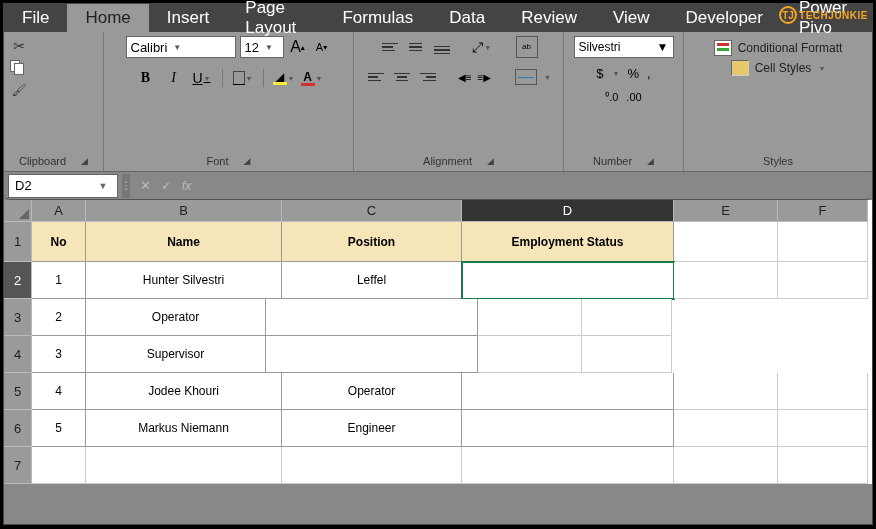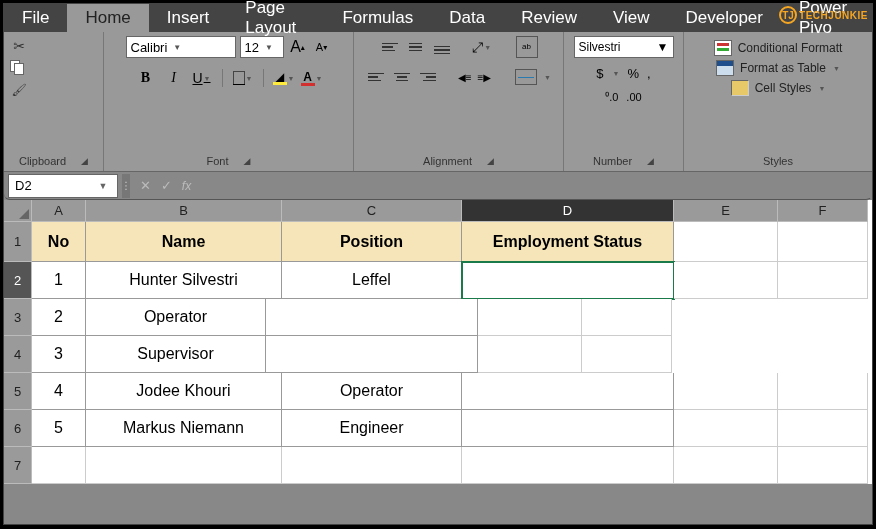--- a/index.html
+++ b/index.html
@@ -107,21 +107,21 @@
 .grid-wrap { background: #fff; overflow: hidden; position: relative; }
 .colheads { display: flex; height: 22px; }
 .corner { width: 28px; background: #9a9a9a; border-right: 1px solid #bbb; border-bottom: 1px solid #bbb; position: relative; }
 .corner::after { content: ""; position: absolute; right: 2px; bottom: 2px; width: 0; height: 0; border-left: 10px solid transparent; border-bottom: 10px solid #666; }
 .ch { background: #9a9a9a; border-right: 1px solid #bbb; border-bottom: 1px solid #bbb; display: flex; align-items: center; justify-content: center; font-size: 13px; color: #222; cursor: pointer; }
 .ch.sel { background: #333; color: #fff; }
 .row { display: flex; height: 37px; }
 .row.first { height: 40px; }
 .rh { width: 28px; background: #9a9a9a; border-right: 1px solid #bbb; border-bottom: 1px solid #bbb; display: flex; align-items: center; justify-content: center; font-size: 13px; color: #222; cursor: pointer; }
 .rh.sel { background: #555; color: #fff; }
-.cell { border-right: 1px solid #ccc; border-bottom: 1px solid #ccc; display: flex; align-items: center; justify-content: center; font-size: 16px; color: #000; background: #fff; }
+.cell { border-right: 1px solid #ccc; border-bottom: 1px solid #ccc; display: flex; align-items: center; justify-content: center; font-size: 12px; color: #000; background: #fff; }
 .cell.hd { background: #f5e5b8; font-weight: bold; border-right: 1px solid #999; border-bottom: 1px solid #999; }
 .cell.db { border-right: 1px solid #999; border-bottom: 1px solid #999; }
 .cell.sel { outline: 2px solid #1a7a4a; outline-offset: -1px; }
 .wA { width: 54px; } .wB { width: 196px; } .wC { width: 180px; } .wD { width: 212px; } .wE { width: 104px; } .wF { width: 90px; }
 </style>
 </head>
 <body>
 
 <div class="app">
 
@@ -293,25 +293,20 @@
         </div>
     </div>
 
     <div class="group" style="flex:1;border-right:none">
       <div class="group-body styles-body">
         <div class="style-item">
             <span class="sic cond"></span>
             <span>Conditional Formatt</span>
           </div>
         <div class="style-item">
-            <span class="sic tbl"></span>
-            <span>Format as Table</span>
-            <span class="dd-tiny">▼</span>
-          </div>
-        <div class="style-item">
             <span class="sic cell"></span>
             <span>Cell Styles</span>
             <span class="dd-tiny">▼</span>
           </div>
       </div>
       <div class="group-label">
           <span>Styles</span>
         </div>
     </div>
   </div>

